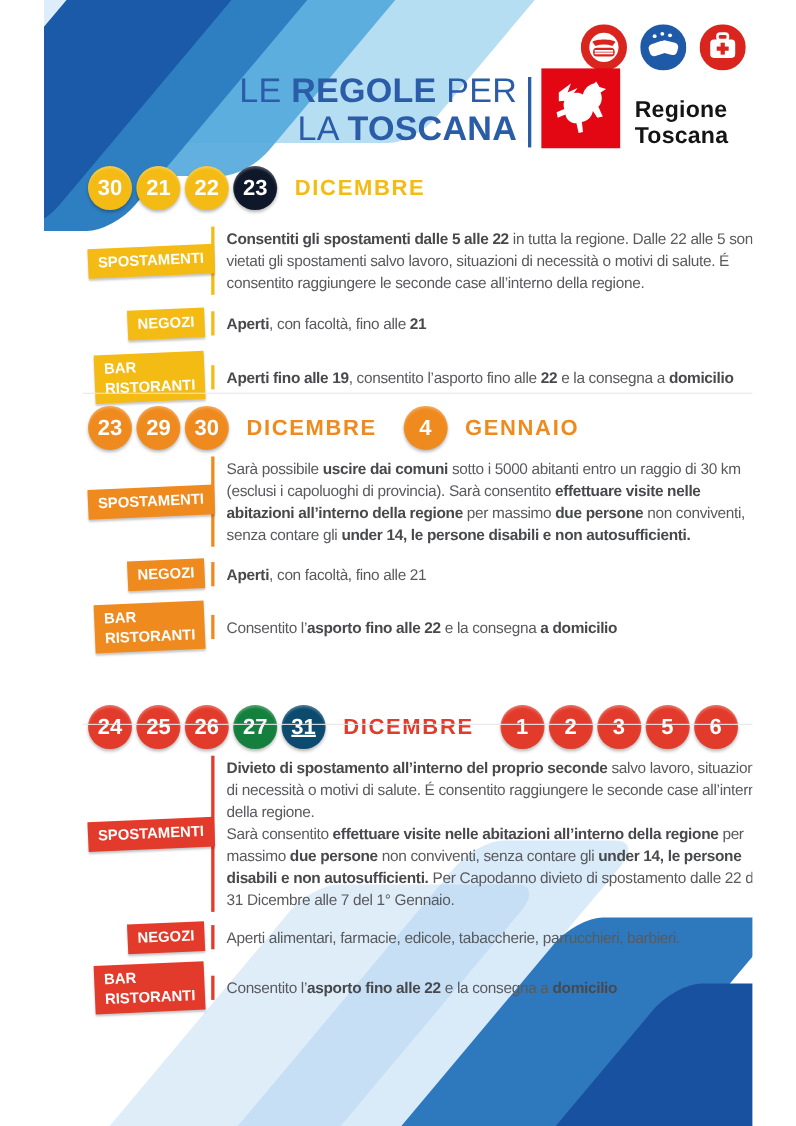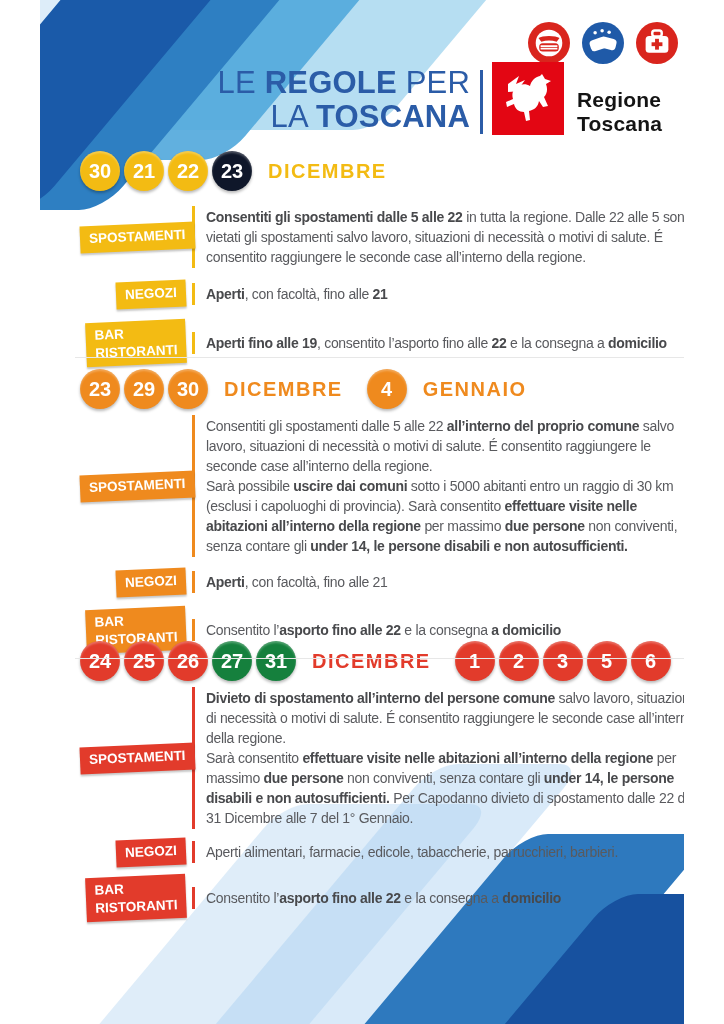--- a/index.html
+++ b/index.html
@@ -172,21 +172,20 @@
           <div class="dc" style="background: rgb(239, 138, 30);">23</div>
           <div class="dc" style="background: rgb(239, 138, 30);">29</div>
           <div class="dc" style="background: rgb(239, 138, 30);">30</div>
           <div class="month" style="color: rgb(239, 138, 30);">DICEMBRE</div>
           <div class="dc" style="background: rgb(239, 138, 30);">4</div>
           <div class="month" style="color: rgb(239, 138, 30);">GENNAIO</div>
         </div>
         <div class="info-row">
           <div class="label-cell"><span class="tag" style="background: rgb(239, 138, 30);">SPOSTAMENTI</span></div>
           <div class="text-cell" style="border-color: rgb(239, 138, 30);">
-            <p><span>Consentiti gli spostamenti dalle 5 alle 22 </span><b>all’interno del proprio comune</b><span> salvo lavoro, situazioni di necessità o motivi di salute. É consentito raggiungere le seconde case all’interno della regione.</span></p>
             <p><span>Sarà possibile </span><b>uscire dai comuni</b><span> sotto i 5000 abitanti entro un raggio di 30 km (esclusi i capoluoghi di provincia). Sarà consentito </span><b>effettuare visite nelle abitazioni all’interno della regione</b><span> per massimo </span><b>due persone</b><span> non conviventi, senza contare gli </span><b>under 14, le persone disabili e non autosufficienti.</b></p>
           </div>
         </div>
         <div class="info-row">
           <div class="label-cell"><span class="tag" style="background: rgb(239, 138, 30);">NEGOZI</span></div>
           <div class="text-cell" style="border-color: rgb(239, 138, 30);">
             <p><b>Aperti</b><span>, con facoltà, fino alle 21</span></p>
           </div>
         </div>
         <div class="info-row">
@@ -198,33 +197,33 @@
         <div class="ribbon" style="background: rgb(239, 138, 30);">
           <div class="ribbon-text">ARANCIONE</div>
         </div>
       </section>
       <section class="zone zone-rossa">
         <div class="dates-row">
           <div class="dc" style="background: rgb(226, 59, 43);">24</div>
           <div class="dc" style="background: rgb(226, 59, 43);">25</div>
           <div class="dc" style="background: rgb(226, 59, 43);">26</div>
           <div class="dc" style="background: #15803d;">27</div>
-          <div class="dc" style="background: #15803d;">31</div>
+          <div class="dc" style="background: #0c4a6e; text-decoration: underline;">31</div>
           <div class="month" style="color: rgb(226, 59, 43);">DICEMBRE</div>
           <div class="dc" style="background: rgb(226, 59, 43);">1</div>
           <div class="dc" style="background: rgb(226, 59, 43);">2</div>
           <div class="dc" style="background: rgb(226, 59, 43);">3</div>
           <div class="dc" style="background: rgb(226, 59, 43);">5</div>
           <div class="dc" style="background: rgb(226, 59, 43);">6</div>
           <div class="month" style="color: rgb(226, 59, 43);">GENNAIO</div>
         </div>
         <div class="info-row">
           <div class="label-cell"><span class="tag" style="background: rgb(226, 59, 43);">SPOSTAMENTI</span></div>
           <div class="text-cell" style="border-color: rgb(226, 59, 43);">
-            <p><b>Divieto di spostamento all’interno del persone comune</b><span> salvo lavoro, situazioni di necessità o motivi di salute. É consentito raggiungere le seconde case all’interno della regione.</span></p>
+            <p><b>Divieto di spostamento all’interno del proprio seconde</b><span> salvo lavoro, situazioni di necessità o motivi di salute. É consentito raggiungere le seconde case all’interno della regione.</span></p>
             <p><span>Sarà consentito </span><b>effettuare visite nelle abitazioni all’interno della regione</b><span> per massimo </span><b>due persone</b><span> non conviventi, senza contare gli </span><b>under 14, le persone disabili e non autosufficienti.</b><span> Per Capodanno divieto di spostamento dalle 22 del 31 Dicembre alle 7 del 1° Gennaio.</span></p>
           </div>
         </div>
         <div class="info-row">
           <div class="label-cell"><span class="tag" style="background: rgb(226, 59, 43);">NEGOZI</span></div>
           <div class="text-cell" style="border-color: rgb(226, 59, 43);">
             <p><span>Aperti alimentari, farmacie, edicole, tabaccherie, parrucchieri, barbieri.</span></p>
           </div>
         </div>
         <div class="info-row">

